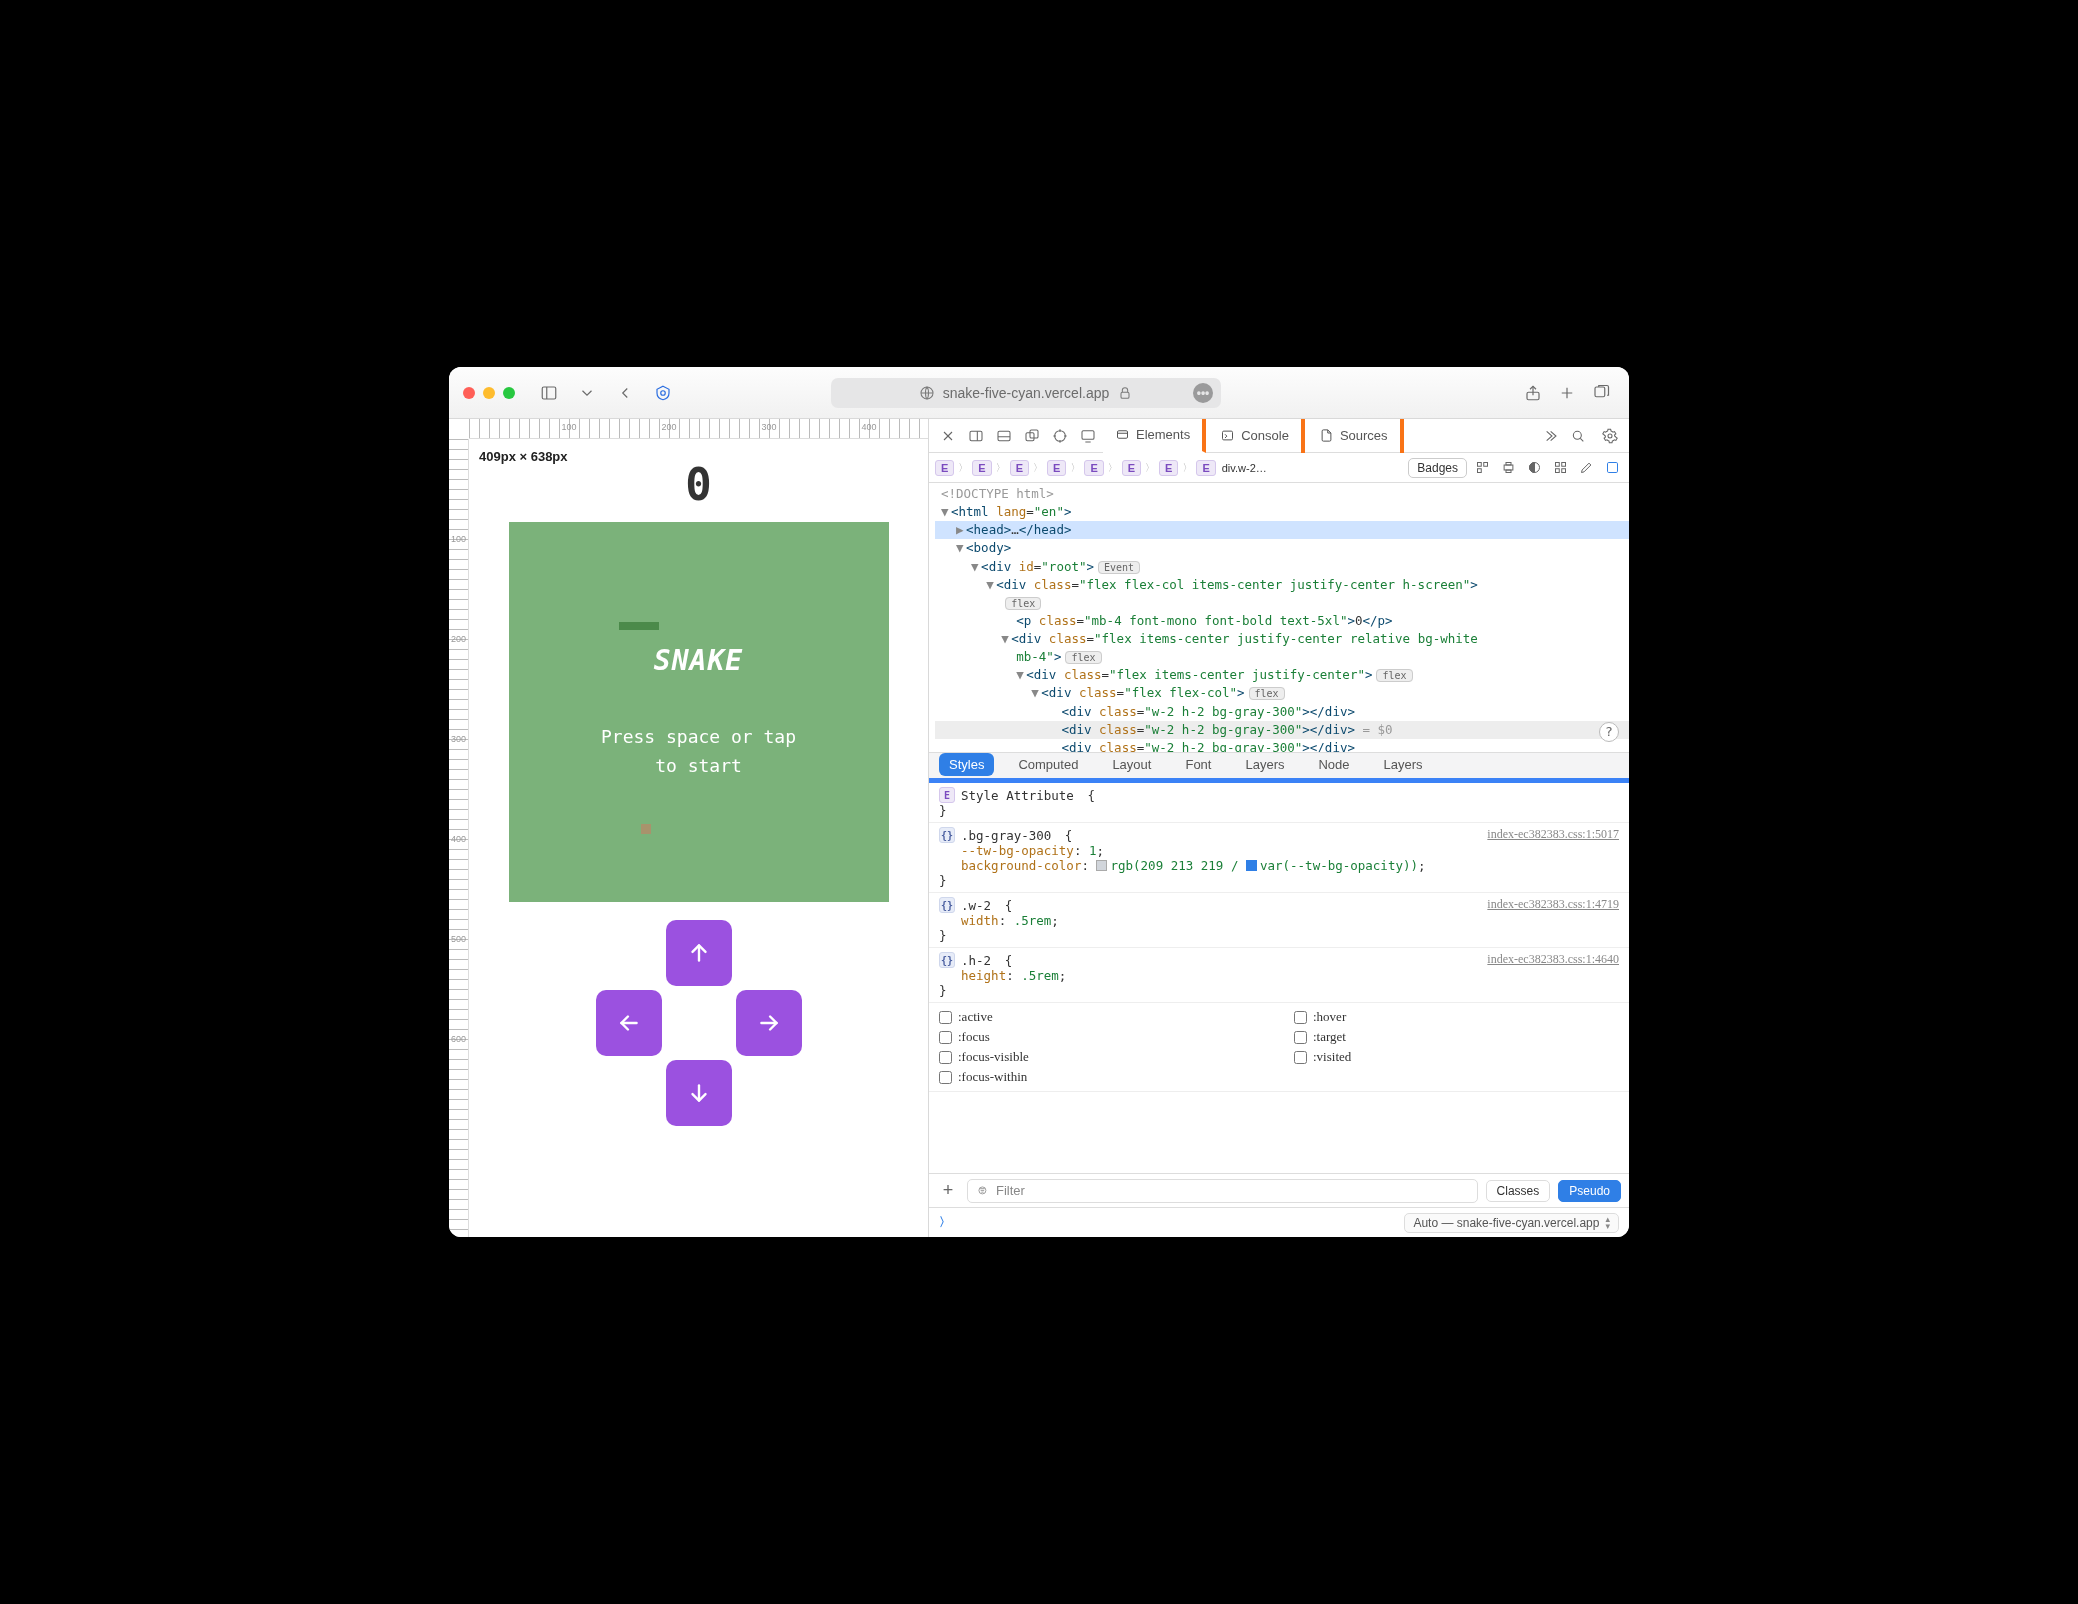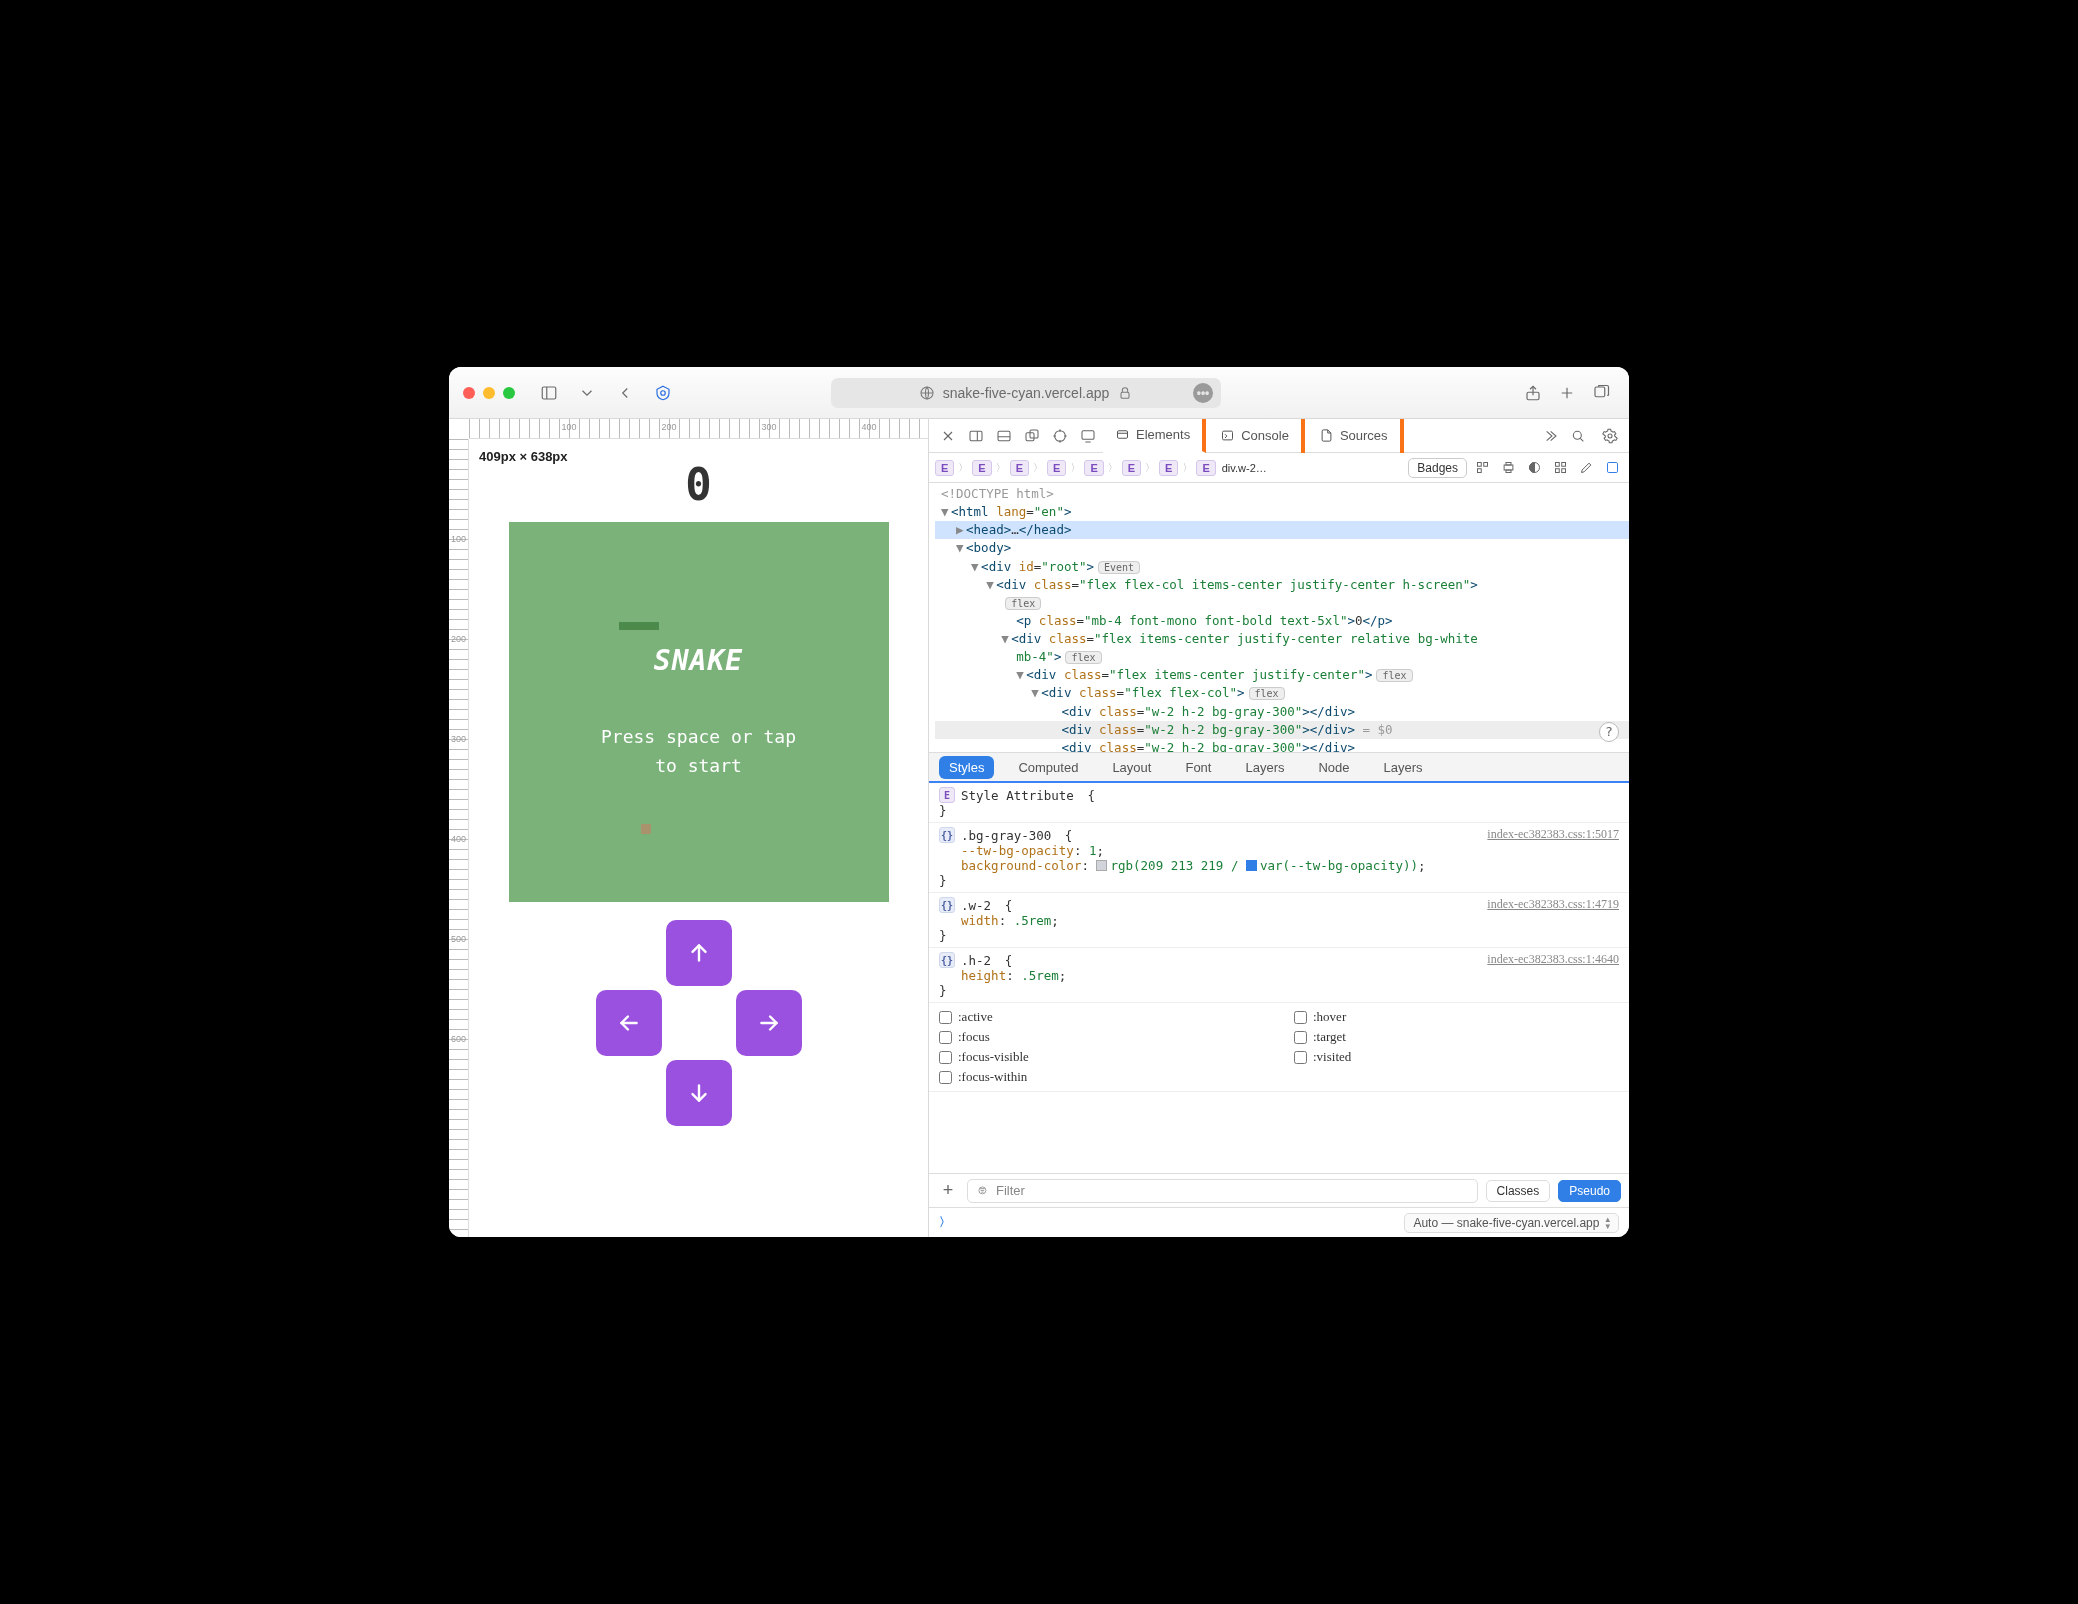--- a/index.html
+++ b/index.html
@@ -205,22 +205,22 @@
   .dom .arrow{color:#888;display:inline-block;width:10px;}
   .dom .eq0{color:#999;}
   .help-badge{
     position:absolute; right:10px; bottom:10px;
     width:20px;height:20px;border:1px solid #bbb;border-radius:50%;
     display:flex;align-items:center;justify-content:center;
     font-size:13px;color:#666;background:#fff;
   }
   
   .style-tabs{
-    height:30px;border-bottom:2px solid #3b82f6;background:#f4f4f5;
-    display:flex;align-items:center;gap:14px;padding:0 10px;font-size:13px;color:#555;
+    height:30px;border-bottom:5px solid #3b82f6;background:#f4f4f5;
+    display:flex;align-items:flex-start;gap:14px;padding:0 10px;font-size:13px;color:#555;
   }
   .style-tabs .st{padding:4px 10px;border-radius:6px;}
   .style-tabs .st.active{background:#2f7fe6;color:#fff;}
   
   .rules {
     flex:1;overflow:auto;
     font-family: ui-monospace, Menlo, monospace;
     font-size:12.5px;
   }
   .rule{border-bottom:1px solid #eee;padding:4px 10px;position:relative;}

